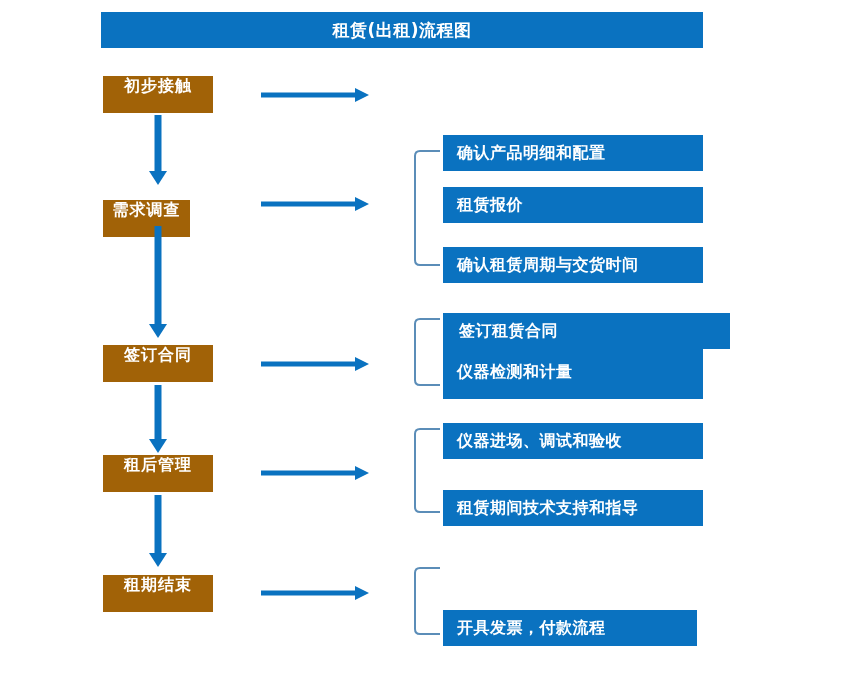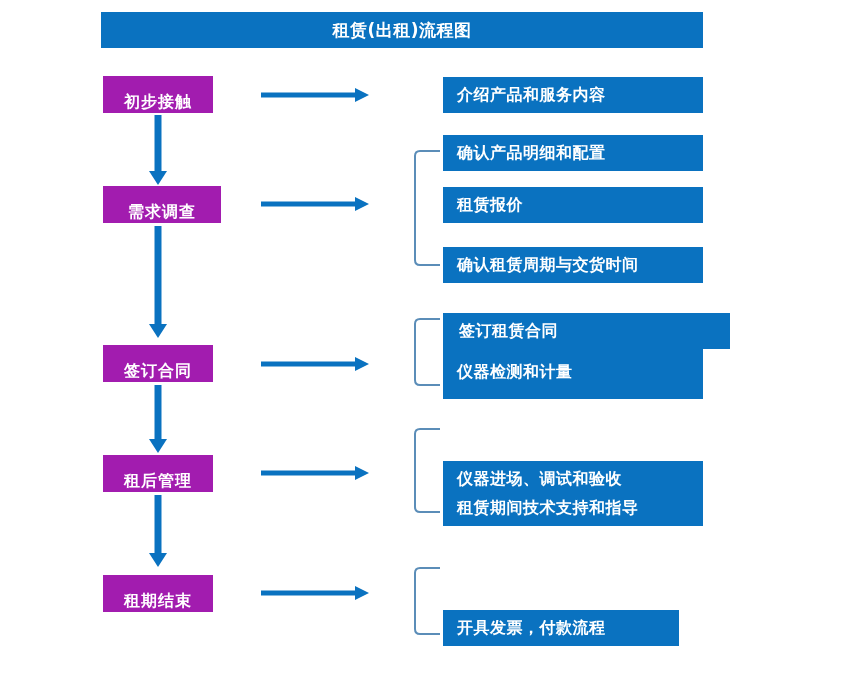--- a/index.html
+++ b/index.html
@@ -30,26 +30,26 @@
     color: #ffffff;
     font-size: 17px;
     font-weight: bold;
     display: flex;
     align-items: center;
     justify-content: center;
     letter-spacing: 0.5px;
   }
   .stage-box {
     position: absolute;
-    background: #a21caf;
+    background: #a16207;
     color: #ffffff;
     font-size: 16px;
     font-weight: bold;
     display: flex;
-    align-items: flex-end;
+    align-items: flex-start;
     justify-content: center;
     letter-spacing: 1px;
   }
   .detail-box {
     position: absolute;
     background: #0a72c0;
     color: #ffffff;
     font-size: 16px;
     font-weight: bold;
     display: flex;
@@ -85,32 +85,29 @@
     <span>初步接触</span>
   </div>
 
   <div class="h-arrow" style="left:261px; top:86px; width:108px;">
     <svg width="108" height="18" viewBox="0 0 108 18">
       <line x1="0" y1="9" x2="96" y2="9" stroke="#0a72c0" stroke-width="5"></line>
       <polygon points="94,2 108,9 94,16" fill="#0a72c0"></polygon>
     </svg>
   </div>
 
-  <div class="detail-box" style="left:443px; top:77px; width:260px; height:36px;">
-    <span>介绍产品和服务内容</span>
-  </div>
 
   <div class="v-arrow" style="left:147px; top:115px; height:70px;">
     <svg width="22" height="70" viewBox="0 0 22 70">
       <line x1="11" y1="0" x2="11" y2="58" stroke="#0a72c0" stroke-width="7"></line>
       <polygon points="2,56 20,56 11,70" fill="#0a72c0"></polygon>
     </svg>
   </div>
 
-  <div class="stage-box" style="left:103px; top:186px; width:118px; height:37px;">
+  <div class="stage-box" style="left:103px; top:200px; width:87px; height:37px;">
     <span>需求调查</span>
   </div>
 
   <div class="h-arrow" style="left:261px; top:195px; width:108px;">
     <svg width="108" height="18" viewBox="0 0 108 18">
       <line x1="0" y1="9" x2="96" y2="9" stroke="#0a72c0" stroke-width="5"></line>
       <polygon points="94,2 108,9 94,16" fill="#0a72c0"></polygon>
     </svg>
   </div>
 
@@ -178,21 +175,21 @@
       <polygon points="94,2 108,9 94,16" fill="#0a72c0"></polygon>
     </svg>
   </div>
 
   <div class="bracket" style="left:414px; top:428px; width:26px; height:85px;">
     <svg width="26" height="85" viewBox="0 0 26 85">
       <path d="M26,1 L6,1 Q1,1 1,6 L1,79 Q1,84 6,84 L26,84" fill="none" stroke="#5b8db8" stroke-width="2"></path>
     </svg>
   </div>
 
-  <div class="detail-box" style="left:443px; top:423px; width:260px; height:36px;margin-top:38px;">
+  <div class="detail-box" style="left:443px; top:423px; width:260px; height:36px;">
     <span>仪器进场、调试和验收</span>
   </div>
   <div class="detail-box" style="left:443px; top:490px; width:260px; height:36px;">
     <span>租赁期间技术支持和指导</span>
   </div>
 
   <div class="v-arrow" style="left:147px; top:495px; height:72px;">
     <svg width="22" height="72" viewBox="0 0 22 72">
       <line x1="11" y1="0" x2="11" y2="60" stroke="#0a72c0" stroke-width="7"></line>
       <polygon points="2,58 20,58 11,72" fill="#0a72c0"></polygon>
@@ -209,17 +206,17 @@
       <polygon points="94,2 108,9 94,16" fill="#0a72c0"></polygon>
     </svg>
   </div>
 
   <div class="bracket" style="left:414px; top:567px; width:26px; height:68px;">
     <svg width="26" height="68" viewBox="0 0 26 68">
       <path d="M26,1 L6,1 Q1,1 1,6 L1,62 Q1,67 6,67 L26,67" fill="none" stroke="#5b8db8" stroke-width="2"></path>
     </svg>
   </div>
 
-  <div class="detail-box" style="left:443px; top:610px; width:236px; height:36px;">
+  <div class="detail-box" style="left:443px; top:610px; width:254px; height:36px;">
     <span>开具发票，付款流程</span>
   </div>
 
 </div>
 
 </body></html>

